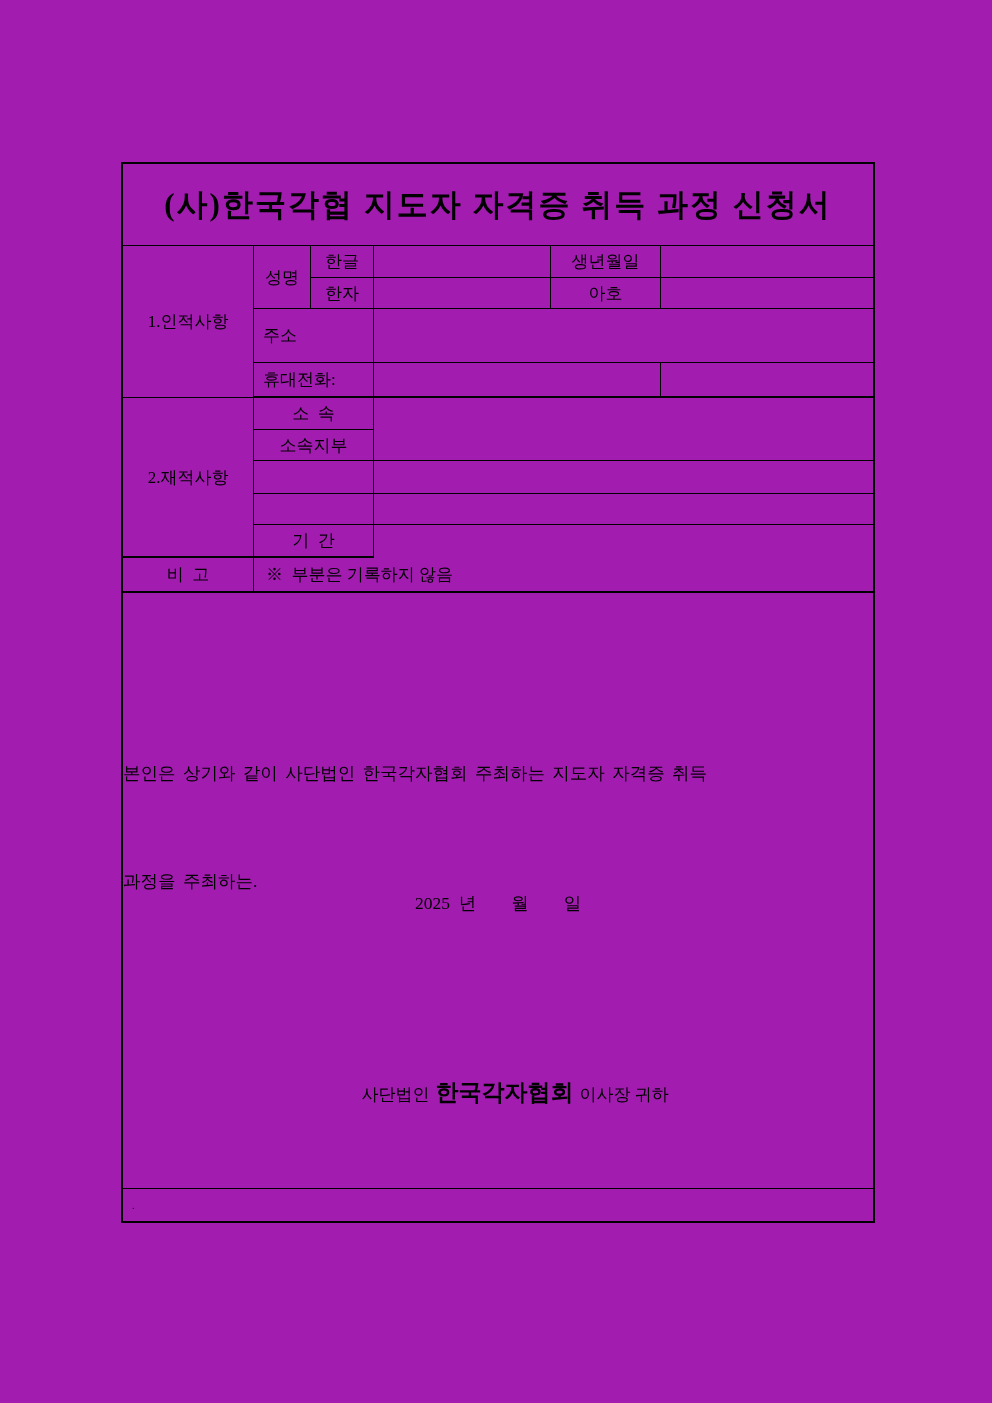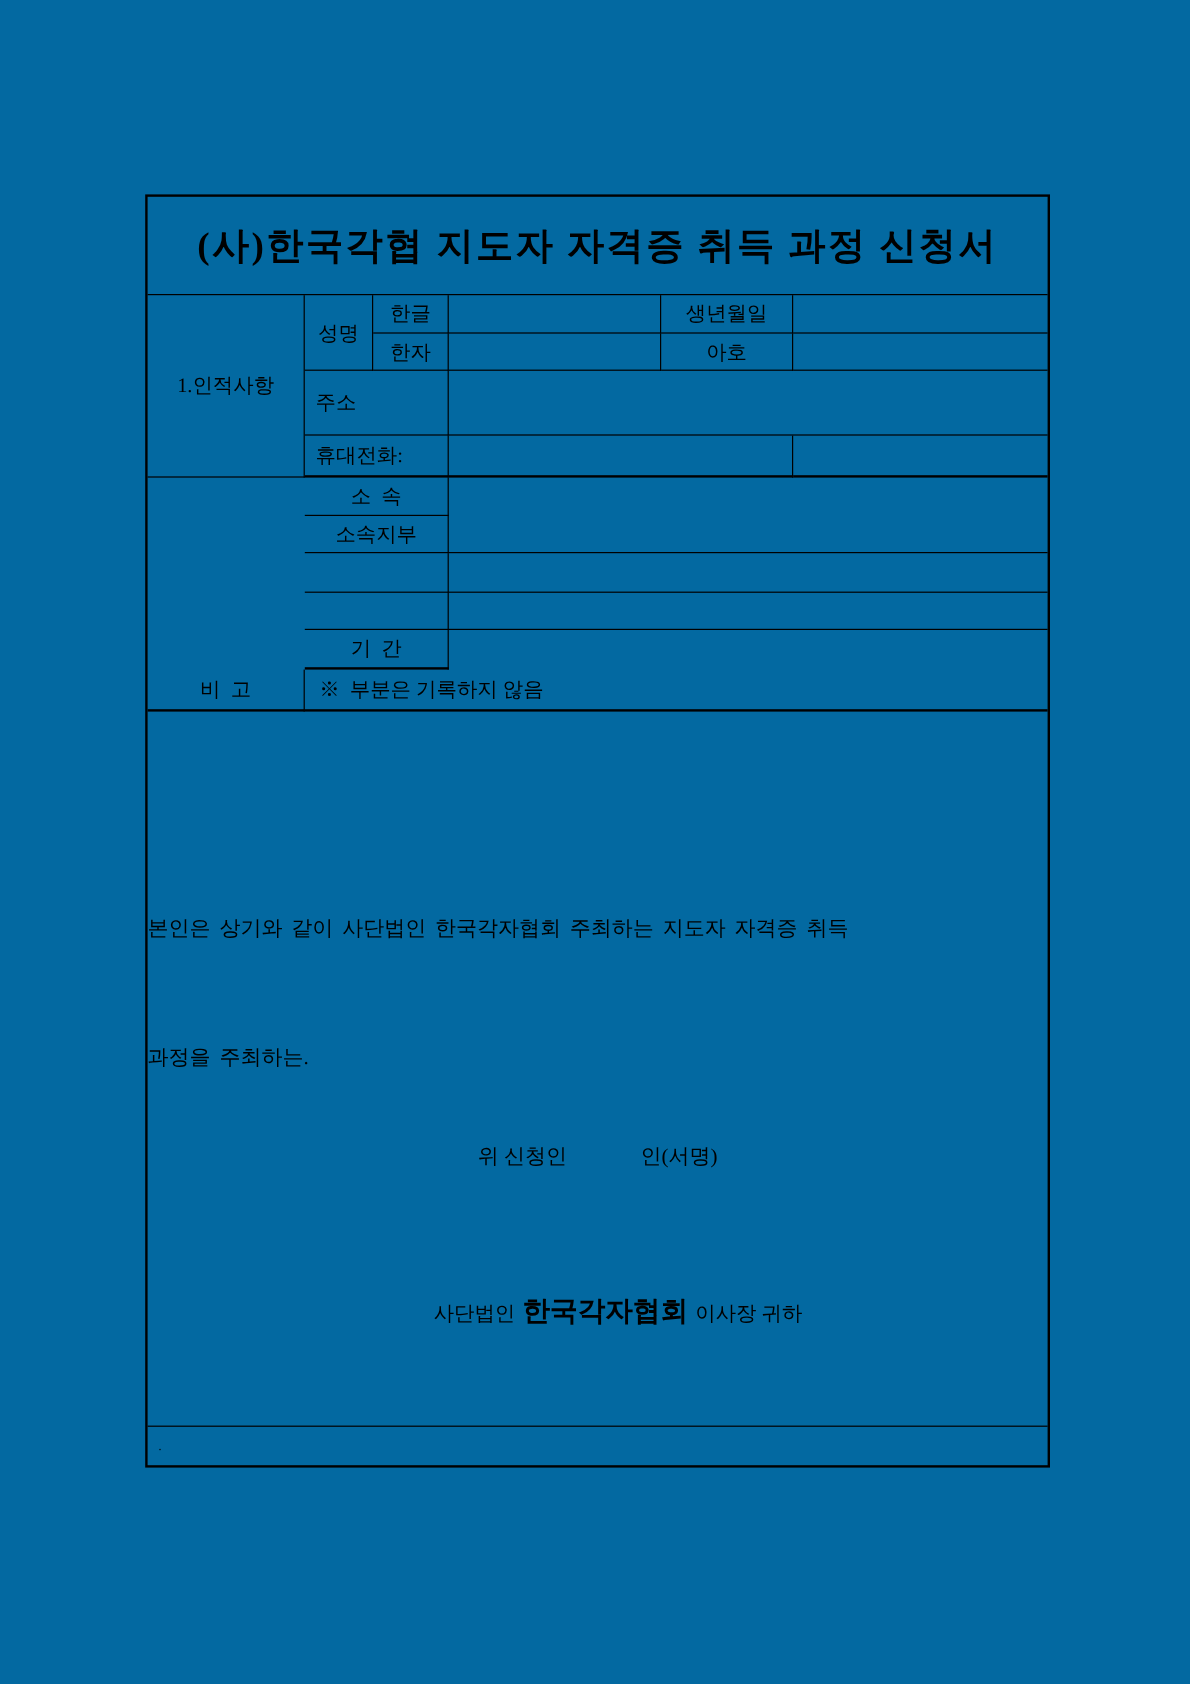--- a/index.html
+++ b/index.html
@@ -1,17 +1,17 @@
 <!DOCTYPE html>
 <html><head>
 <meta charset="utf-8">
 <style>
   html,body { margin:0; padding:0; background:#ffffff; }
   .page {
-    position:relative; width:992px; height:1403px; background:#0369a1;
+    position:relative; width:992px; height:1403px; background:#a21caf;
     font-family:"Liberation Serif","DejaVu Serif",serif; color:#000;
     overflow:hidden;
   }
   .form-grid {
     position:absolute; left:121px; top:162px;
     display:grid;
     grid-template-columns:131px 57px 63px 177px 110px 212px;
     grid-template-rows:82px 32px 31px 54px 35px 32px 31px 33px 31px 33px 35px 596px 32px;
     border:2px solid #000;
   }
@@ -59,20 +59,21 @@
     <div class="cell" style="grid-column:5;grid-row:3">아호</div>
     <div class="cell no-r" style="grid-column:6;grid-row:3"></div>
 
     <div class="cell left" style="grid-column:2/4;grid-row:4">주소</div>
     <div class="cell no-r" style="grid-column:4/7;grid-row:4"></div>
 
     <div class="cell left thick-b" style="grid-column:2/4;grid-row:5">휴대전화:</div>
     <div class="cell thick-b" style="grid-column:4/6;grid-row:5"></div>
     <div class="cell no-r thick-b" style="grid-column:6;grid-row:5"></div>
 
+    <div class="cell thick-b" style="grid-column:1;grid-row:6/11">2.재적사항</div>
 
     <div class="cell" style="grid-column:2/4;grid-row:6">소  속</div>
 
     <div class="cell" style="grid-column:2/4;grid-row:7">소속지부</div>
     <div class="cell no-r" style="grid-column:4/7;grid-row:7"></div>
 
     <div class="cell" style="grid-column:2/4;grid-row:8"></div>
     <div class="cell no-r" style="grid-column:4/7;grid-row:8"></div>
 
     <div class="cell" style="grid-column:2/4;grid-row:9"></div>
@@ -81,21 +82,21 @@
     <div class="cell thick-b" style="grid-column:2/4;grid-row:10">기  간</div>
 
     <div class="cell thick-b" style="grid-column:1;grid-row:11">비  고</div>
     <div class="cell no-r left thick-b" style="grid-column:2/7;grid-row:11;padding-left:12px">※  부분은 기록하지 않음</div>
 
     <div class="cell no-r body-cell" style="grid-column:1/7;grid-row:12">
       <div class="decl">
         <div>본인은 상기와 같이 사단법인 한국각자협회 주최하는 지도자 자격증 취득</div>
         <div>과정을 주최하는.</div>
       </div>
-      <div class="sig-line">위 신청인              인(서명)</div>
+      <div class="date-line">2025  년        월        일</div>
       <div class="closing">
         <span>사단법인</span><span class="org-big">한국각자협회</span><span>이사장 귀하</span>
       </div>
     </div>
 
     <div class="cell no-r no-b left footer-cell" style="grid-column:1/7;grid-row:13">.</div>
 
   </div>
 </div>
 

